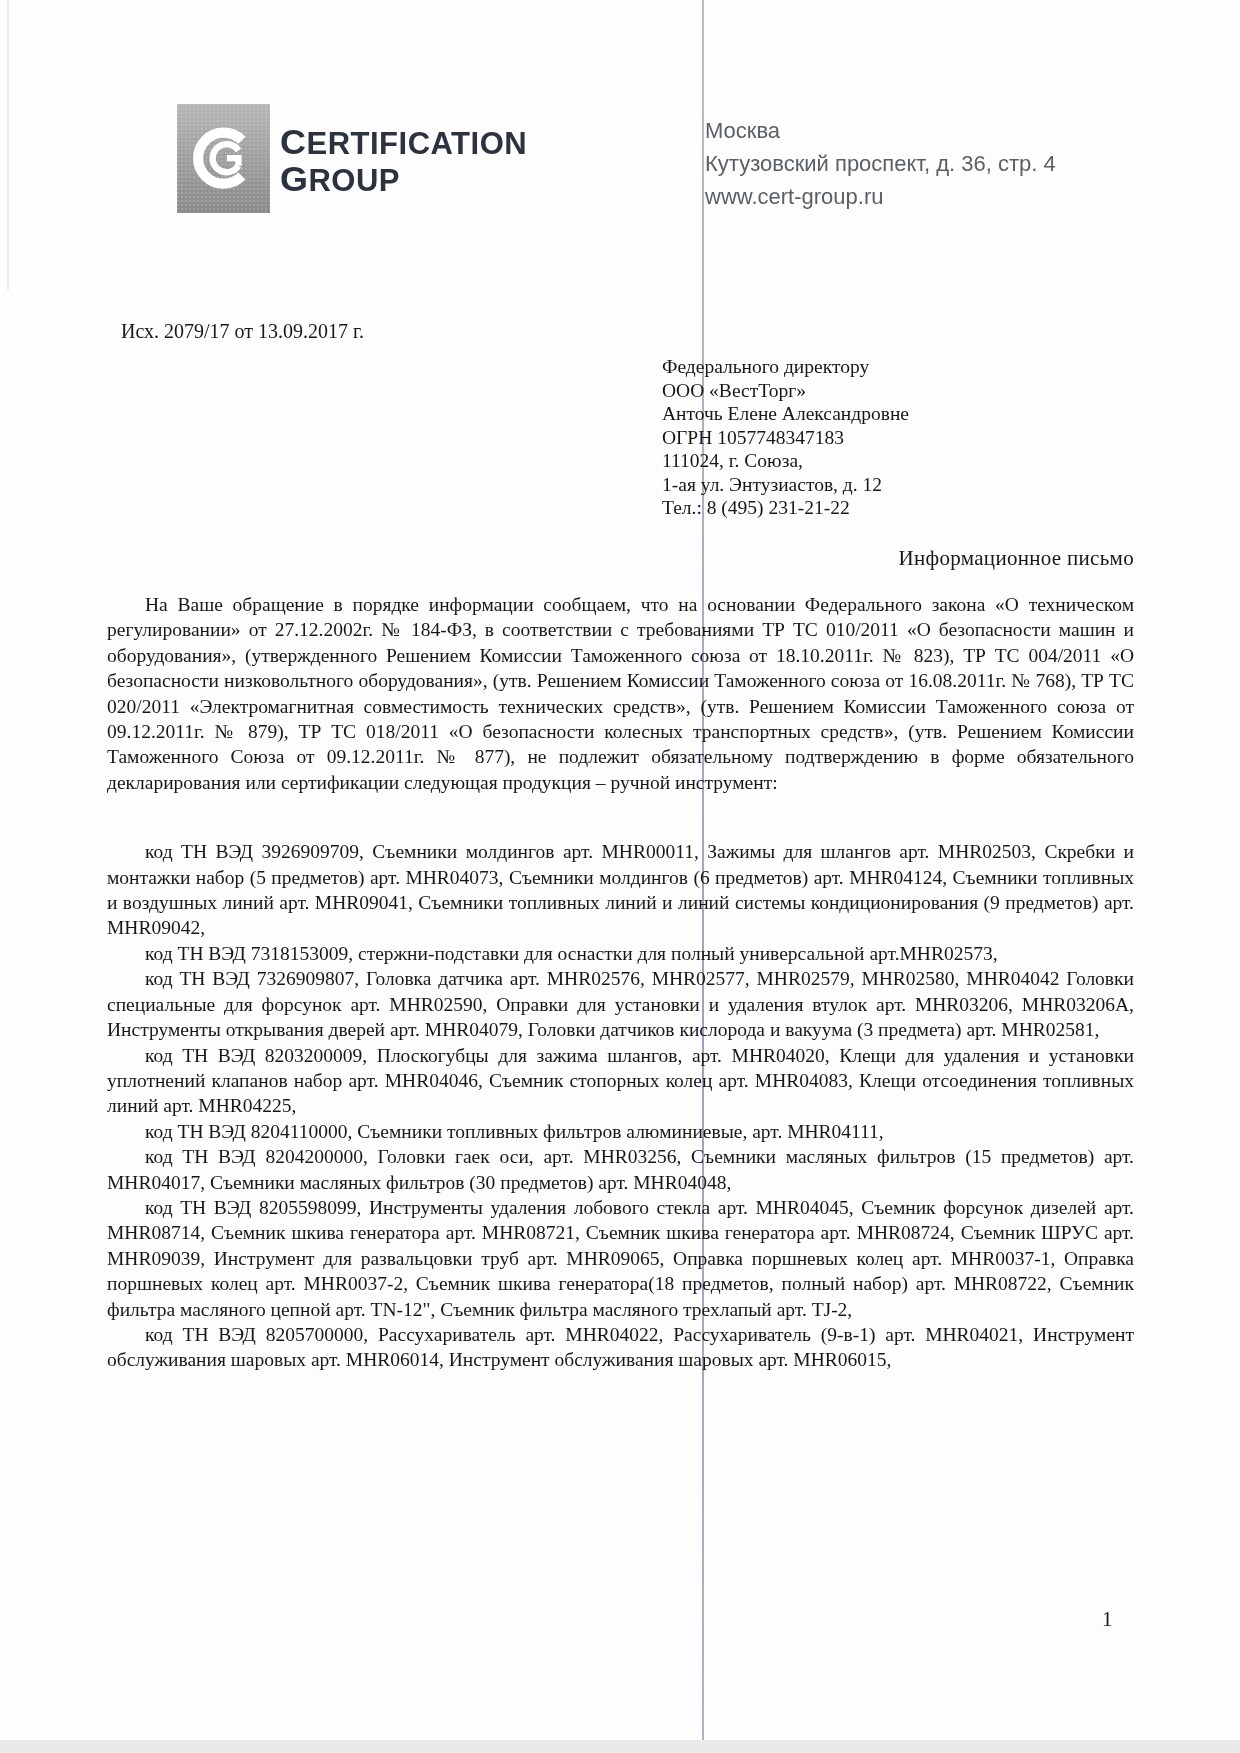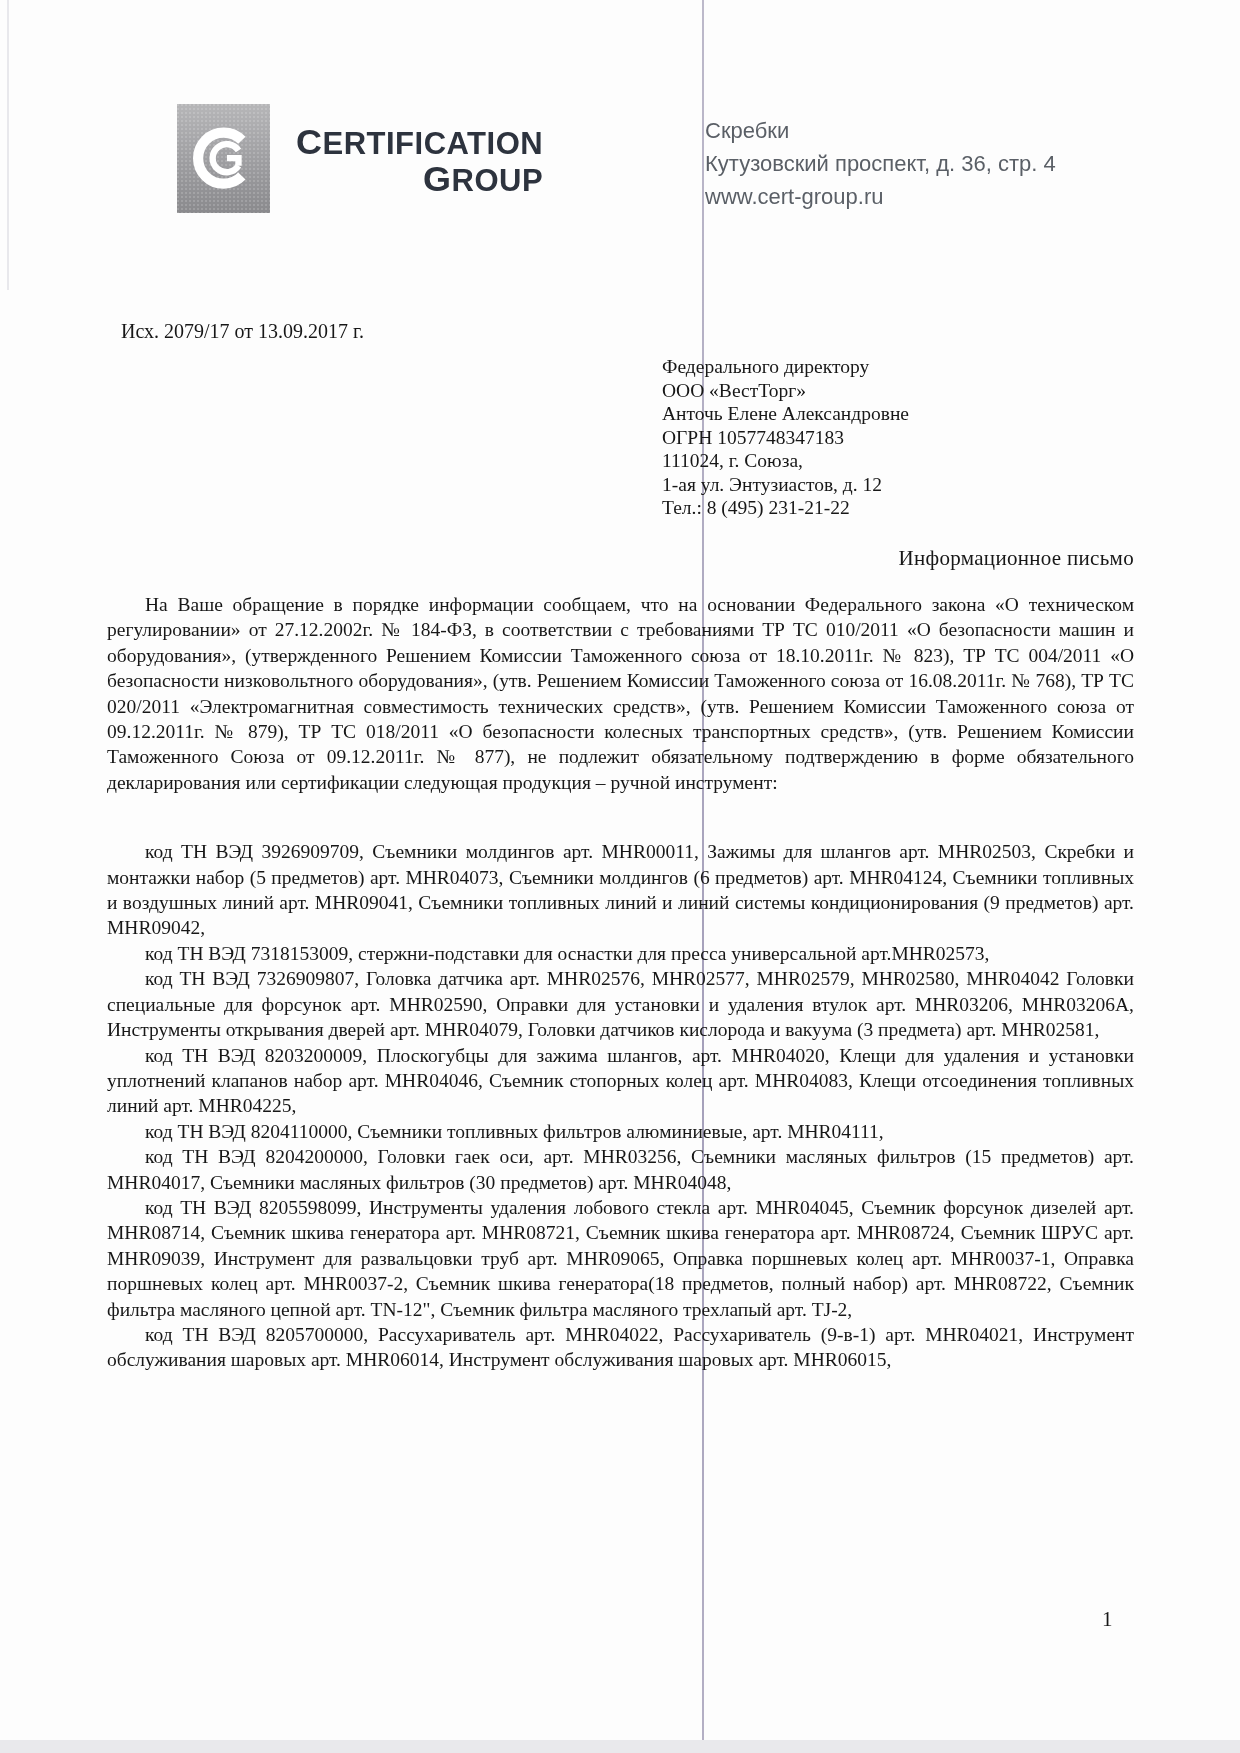--- a/index.html
+++ b/index.html
@@ -19,21 +19,21 @@
   }
   .left-strip{
     position:absolute;left:7px;top:0;width:2px;height:290px;
     background:#dddde3;opacity:.65;pointer-events:none;
   }
   .bottom-strip{
     position:absolute;left:0;top:1740px;width:1240px;height:13px;
     background:#e9e9ec;pointer-events:none;
   }
   
-  .logo{position:absolute;left:177px;top:104px;display:flex;gap:26px;text-align:right;}
+  .logo{position:absolute;left:177px;top:104px;display:flex;gap:10px;}
   .logo-mark{
     width:93px;height:109px;flex:0 0 auto;
     background:
       radial-gradient(circle at 1px 1px, rgba(255,255,255,.16) .9px, transparent 1.1px),
       linear-gradient(180deg,#b6b6b8 0%,#9d9da0 55%,#8a8a8d 100%);
     background-size:4px 4px, 100% 100%;
     display:flex;align-items:center;justify-content:center;
   }
   .logo-text{
     padding-top:20px;
@@ -82,21 +82,21 @@
         <path d="M64 63 L64 54 L50.5 54" fill="none" stroke="#ffffff" stroke-width="7.5"></path>
       </svg>
     </div>
     <div class="logo-text">
       <div class="logo-line">CERTIFICATION</div>
       <div class="logo-line">GROUP</div>
     </div>
   </div>
 
   <div class="contact">
-    <div>Скребки</div>
+    <div>Москва</div>
     <div>Кутузовский проспект, д. 36, стр. 4</div>
     <div>www.cert-group.ru</div>
   </div>
 
   <div class="ref">Исх. 2079/17 от 13.09.2017 г.</div>
 
   <div class="addressee">
     <div>Федерального директору</div>
     <div>ООО «ВестТорг»</div>
     <div>Анточь Елене Александровне</div>
@@ -104,21 +104,21 @@
     <div>111024, г. Союза,</div>
     <div>1-ая ул. Энтузиастов, д. 12</div>
     <div>Тел.: 8 (495) 231-21-22</div>
   </div>
 
   <div class="title">Информационное письмо</div>
 
   <div class="body-col">
     <p class="intro">На Ваше обращение в порядке информации сообщаем, что на основании Федерального закона «О техническом регулировании» от 27.12.2002г. № 184-ФЗ, в соответствии с требованиями ТР ТС 010/2011 «О безопасности машин и оборудования», (утвержденного Решением Комиссии Таможенного союза от 18.10.2011г. № 823), ТР ТС 004/2011 «О безопасности низковольтного оборудования», (утв. Решением Комиссии Таможенного союза от 16.08.2011г. № 768), ТР ТС 020/2011 «Электромагнитная совместимость технических средств», (утв. Решением Комиссии Таможенного союза от 09.12.2011г. № 879), ТР ТС 018/2011 «О безопасности колесных транспортных средств», (утв. Решением Комиссии Таможенного Союза от 09.12.2011г. № 877), не подлежит обязательному подтверждению в форме обязательного декларирования или сертификации следующая продукция – ручной инструмент:</p>
     <p class="para first">код ТН ВЭД 3926909709, Съемники молдингов арт. MHR00011, Зажимы для шлангов арт. MHR02503, Скребки и монтажки набор (5 предметов) арт. MHR04073, Съемники молдингов (6 предметов) арт. MHR04124, Съемники топливных и воздушных линий арт. MHR09041, Съемники топливных линий и линий системы кондиционирования (9 предметов) арт. MHR09042,</p>
-    <p class="para">код ТН ВЭД 7318153009, стержни-подставки для оснастки для пресса универсальной арт.MHR02573,</p>
+    <p class="para">код ТН ВЭД 7318153009, стержни-подставки для оснастки для полный универсальной арт.MHR02573,</p>
     <p class="para">код ТН ВЭД 7326909807, Головка датчика арт. MHR02576, MHR02577, MHR02579, MHR02580, MHR04042 Головки специальные для форсунок арт. MHR02590, Оправки для установки и удаления втулок арт. MHR03206, MHR03206A, Инструменты открывания дверей арт. MHR04079, Головки датчиков кислорода и вакуума (3 предмета) арт. MHR02581,</p>
     <p class="para">код ТН ВЭД 8203200009, Плоскогубцы для зажима шлангов, арт. MHR04020, Клещи для удаления и установки уплотнений клапанов набор арт. MHR04046, Съемник стопорных колец арт. MHR04083, Клещи отсоединения топливных линий арт. MHR04225,</p>
     <p class="para">код ТН ВЭД 8204110000, Съемники топливных фильтров алюминиевые, арт. MHR04111,</p>
     <p class="para">код ТН ВЭД 8204200000, Головки гаек оси, арт. MHR03256, Съемники масляных фильтров (15 предметов) арт. MHR04017, Съемники масляных фильтров (30 предметов) арт. MHR04048,</p>
     <p class="para">код ТН ВЭД 8205598099, Инструменты удаления лобового стекла арт. MHR04045, Съемник форсунок дизелей арт. MHR08714, Съемник шкива генератора арт. MHR08721, Съемник шкива генератора арт. MHR08724, Съемник ШРУС арт. MHR09039, Инструмент для развальцовки труб арт. MHR09065, Оправка поршневых колец арт. MHR0037-1, Оправка поршневых колец арт. MHR0037-2, Съемник шкива генератора(18 предметов, полный набор) арт. MHR08722, Съемник фильтра масляного цепной арт. TN-12", Съемник фильтра масляного трехлапый арт. TJ-2,</p>
     <p class="para">код ТН ВЭД 8205700000, Рассухариватель арт. MHR04022, Рассухариватель (9-в-1) арт. MHR04021, Инструмент обслуживания шаровых арт. MHR06014, Инструмент обслуживания шаровых арт. MHR06015,</p>
   </div>
 
   <div class="page-num">1</div>
 

